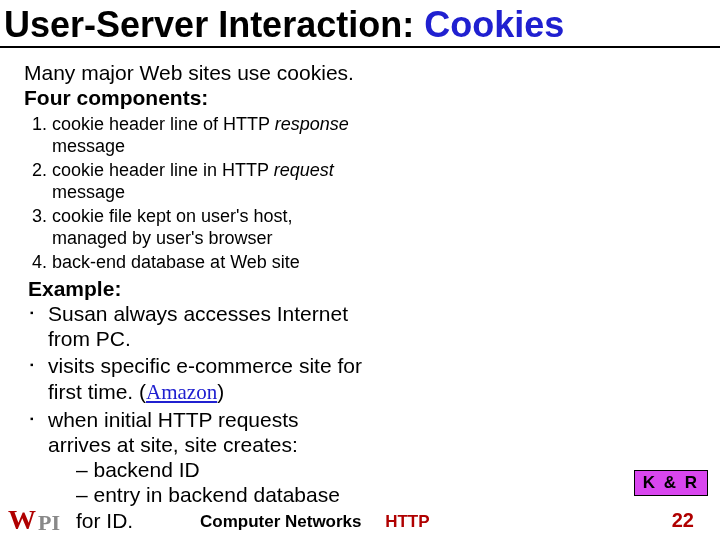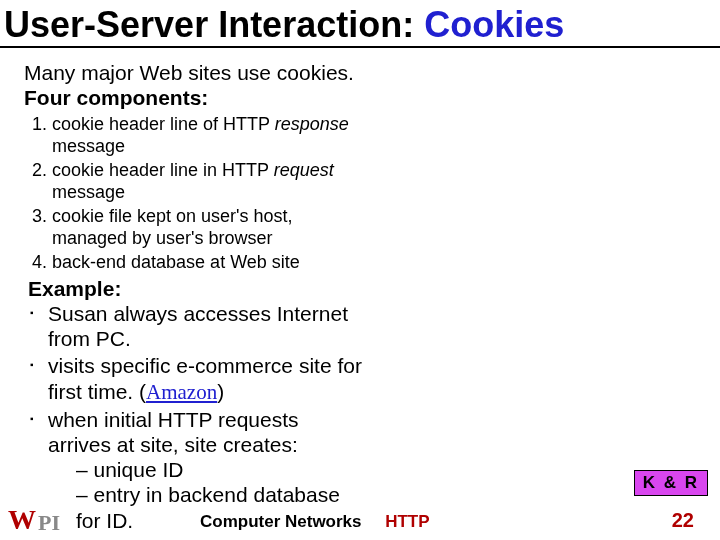--- a/index.html
+++ b/index.html
@@ -68,21 +68,21 @@
       <ul class="bullets">
         <li>
           <span>Susan always accesses Internet from PC.</span>
         </li>
         <li>
           <span>visits specific e-commerce site for first time. (</span><span class="blue-word" style="text-decoration:underline;font-family:Liberation Serif, serif;">Amazon</span><span>)</span>
         </li>
         <li>
           <span>when initial HTTP requests arrives at site, site creates:</span>
           <ul class="dashes">
-            <li><span>unique ID</span></li>
+            <li><span>backend ID</span></li>
             <li><span>entry in backend database for ID.</span></li>
           </ul>
         </li>
       </ul>
     </div>
 
   </div>
 
   <div class="kr-box">K &amp; R</div>
 

